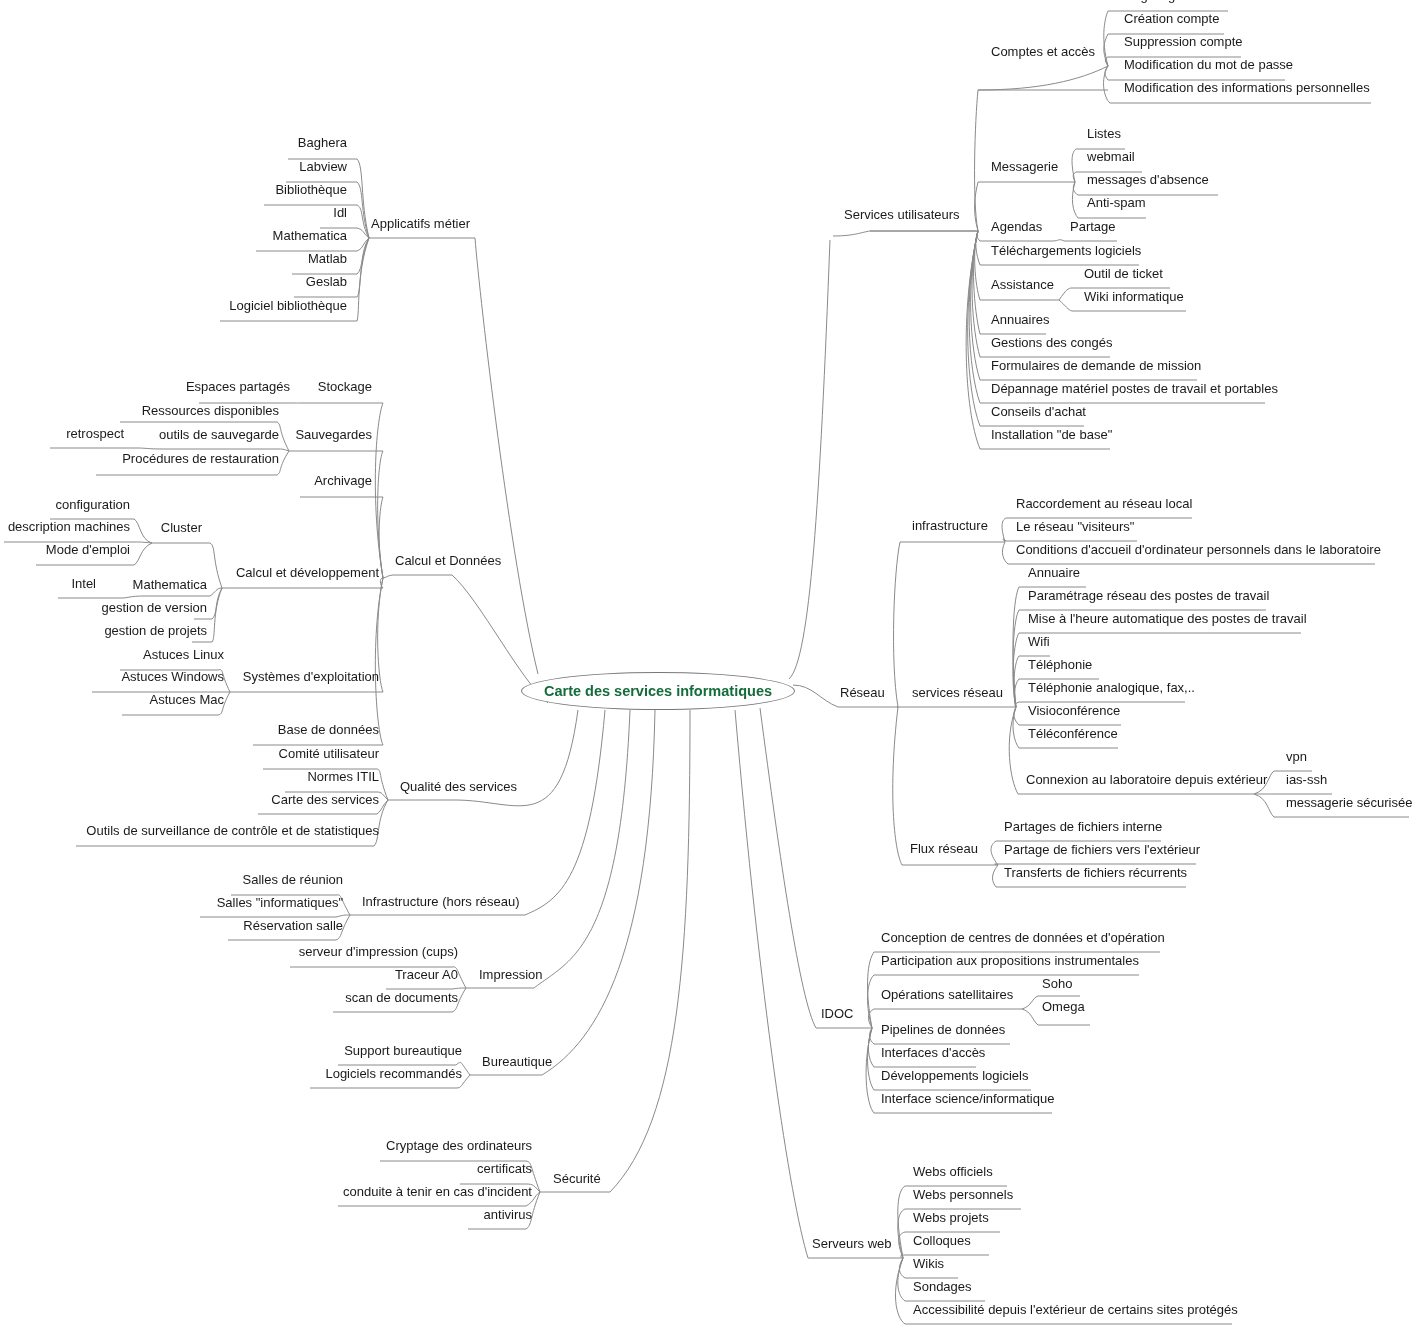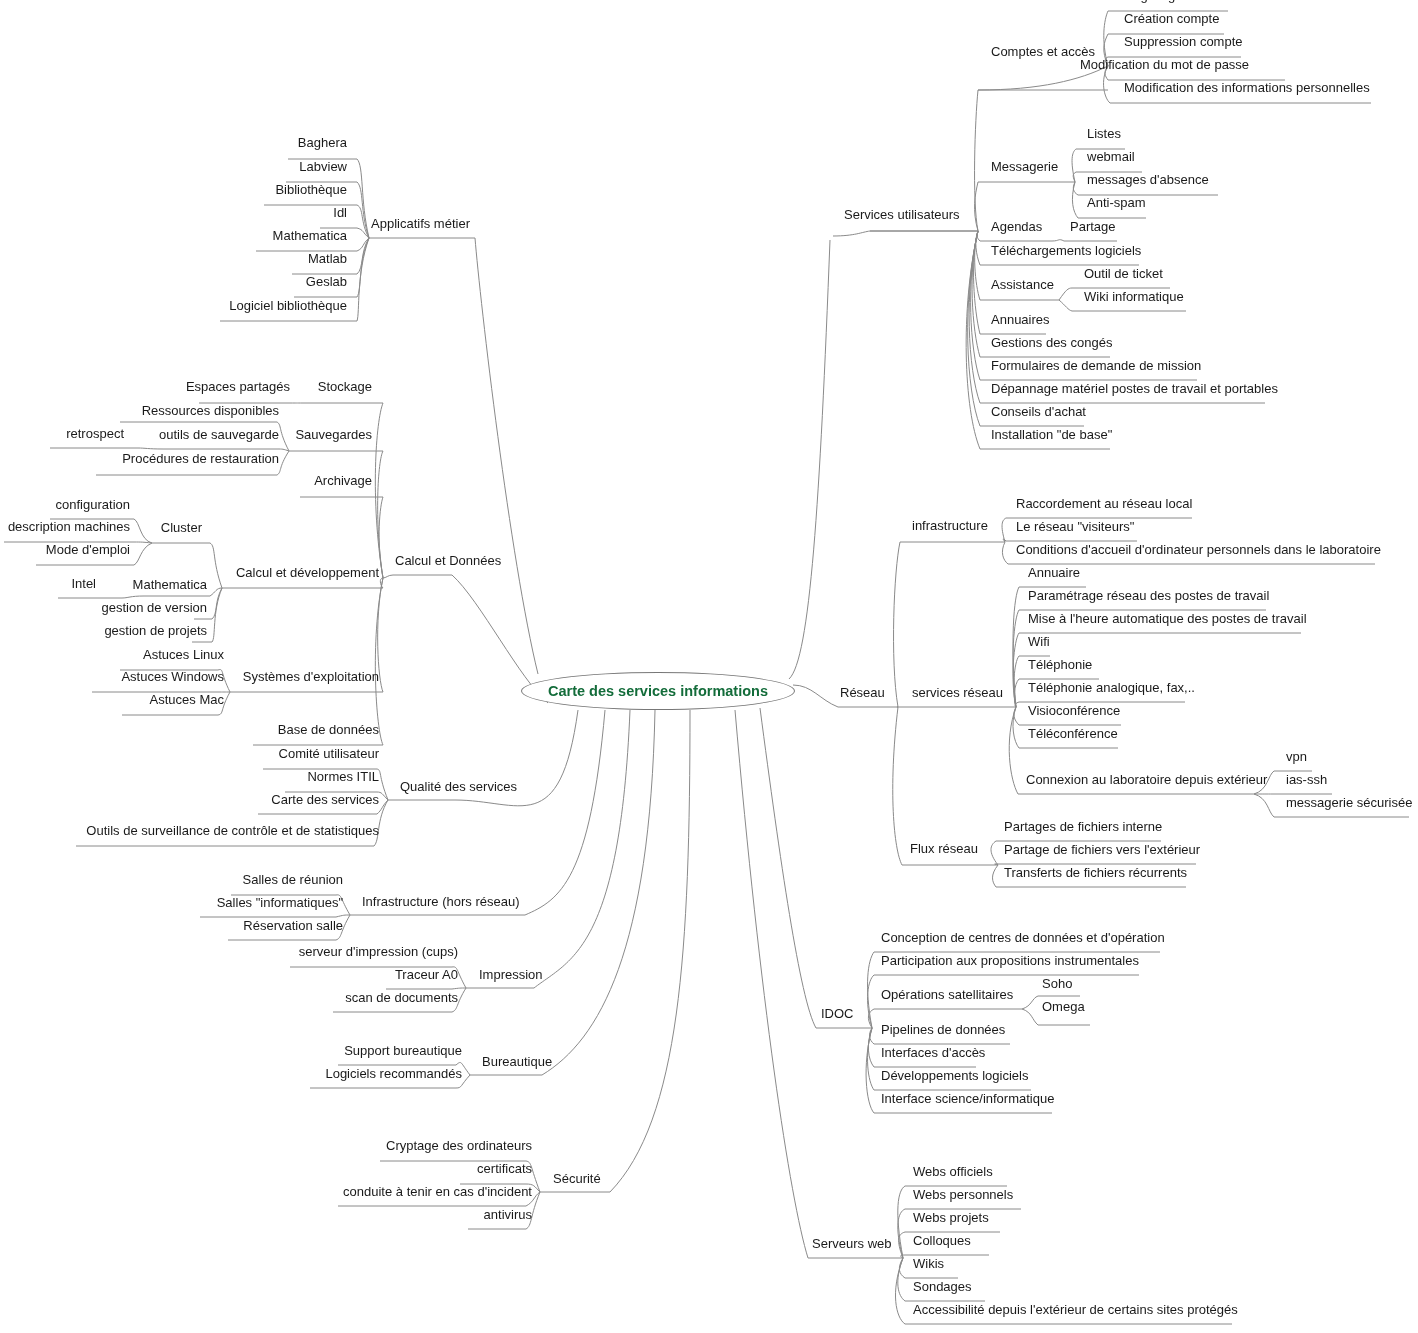--- a/index.html
+++ b/index.html
@@ -297,28 +297,28 @@
       <path d="M540,1192 C534,1196 534,1202 526,1206"></path>
       <path d="M540,1192 C530,1216 532,1226 526,1229"></path>
       <path d="M526,1161 L380,1161"></path>
       <path d="M526,1184 L460,1184"></path>
       <path d="M526,1206 L338,1206"></path>
       <path d="M526,1229 L468,1229"></path>
     </g>
   </svg>
 
   <div class="center" style="left:521px;top:672px;width:272px;height:36px;">
-    <span>Carte des services informations</span>
+    <span>Carte des services informatiques</span>
   </div>
 <div class="node R" style="top: 207px; left: 842px; text-align: left;">Services utilisateurs</div>
     <div class="node R" style="top: 44px; left: 989px; text-align: left;">Comptes et accès</div>
     <div class="node R" style="top: -12px; left: 1122px; text-align: left;">Règles générales</div>
     <div class="node R" style="top: 11px; left: 1122px; text-align: left;">Création compte</div>
     <div class="node R" style="top: 34px; left: 1122px; text-align: left;">Suppression compte</div>
-    <div class="node R" style="top: 57px; left: 1078px; text-align: left;">Modification du mot de passe</div>
+    <div class="node R" style="top: 57px; left: 1122px; text-align: left;">Modification du mot de passe</div>
     <div class="node R" style="top: 80px; left: 1122px; text-align: left;">Modification des informations personnelles</div>
     <div class="node R" style="top: 159px; left: 989px; text-align: left;">Messagerie</div>
     <div class="node R" style="top: 126px; left: 1085px; text-align: left;">Listes</div>
     <div class="node R" style="top: 149px; left: 1085px; text-align: left;">webmail</div>
     <div class="node R" style="top: 172px; left: 1085px; text-align: left;">messages d'absence</div>
     <div class="node R" style="top: 195px; left: 1085px; text-align: left;">Anti-spam</div>
     <div class="node R" style="top: 219px; left: 989px; text-align: left;">Agendas</div>
     <div class="node R" style="top: 219px; left: 1068px; text-align: left;">Partage</div>
     <div class="node R" style="top: 243px; left: 989px; text-align: left;">Téléchargements logiciels</div>
     <div class="node R" style="top: 277px; left: 989px; text-align: left;">Assistance</div>

